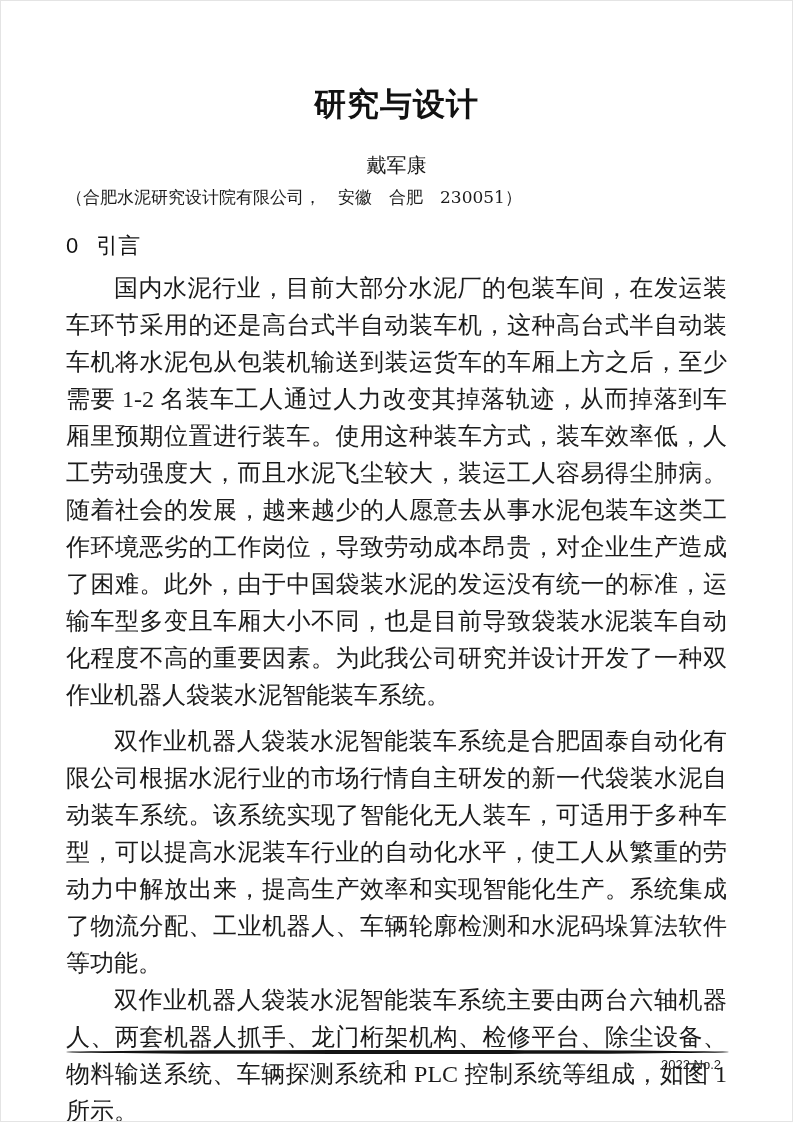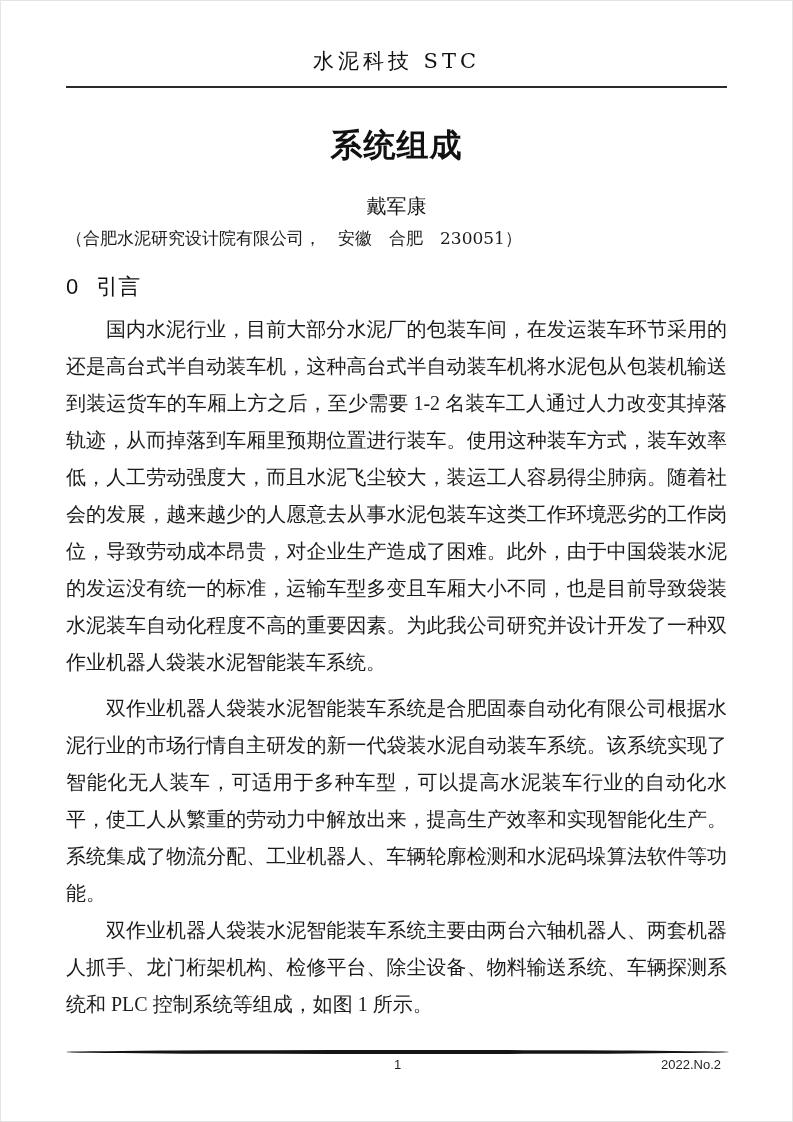--- a/index.html
+++ b/index.html
@@ -52,21 +52,21 @@
     margin: 22px 0 0 0;
     font-family: "Liberation Sans", "DejaVu Sans", sans-serif;
     font-weight: 400;
     font-size: 22px;
     color: #111;
   }
   .section-heading .sec-num { display: inline-block; margin-right: 18px; }
   .body-para {
     margin: 9px 0 0 0;
     font-family: "Liberation Serif", "DejaVu Serif", serif;
-    font-size: 20px;
+    font-size: 24px;
     line-height: 37px;
     text-align: justify;
     text-indent: 2em;
     color: #1b1b1b;
   }
   .body-para + .body-para { margin-top: 0; }
   .page-footer {
     position: absolute;
     left: 65px;
     right: 63px;
@@ -86,27 +86,23 @@
     color: #1f1f1f;
   }
   .page-num { position: absolute; left: 0; right: 0; text-align: center; }
   .issue-label { position: absolute; right: 8px; top: 0; }
 </style>
 </head>
 <body>
 
 <div class="page">
 
-  <header>
-    <div class="journal-title">水泥科技 STC</div>
-    <div class="header-rule"></div>
-  </header>
 
   <h1 class="paper-title">
-    <div>系统组成</div>
+    <div>研究与设计</div>
   </h1>
 
   <div class="author">戴军康</div>
 
   <div class="affiliation">（合肥水泥研究设计院有限公司，　安徽　合肥　230051）</div>
 
   <section>
     <h2 class="section-heading">
       <span class="sec-num">0</span><span>引言</span>
     </h2>

